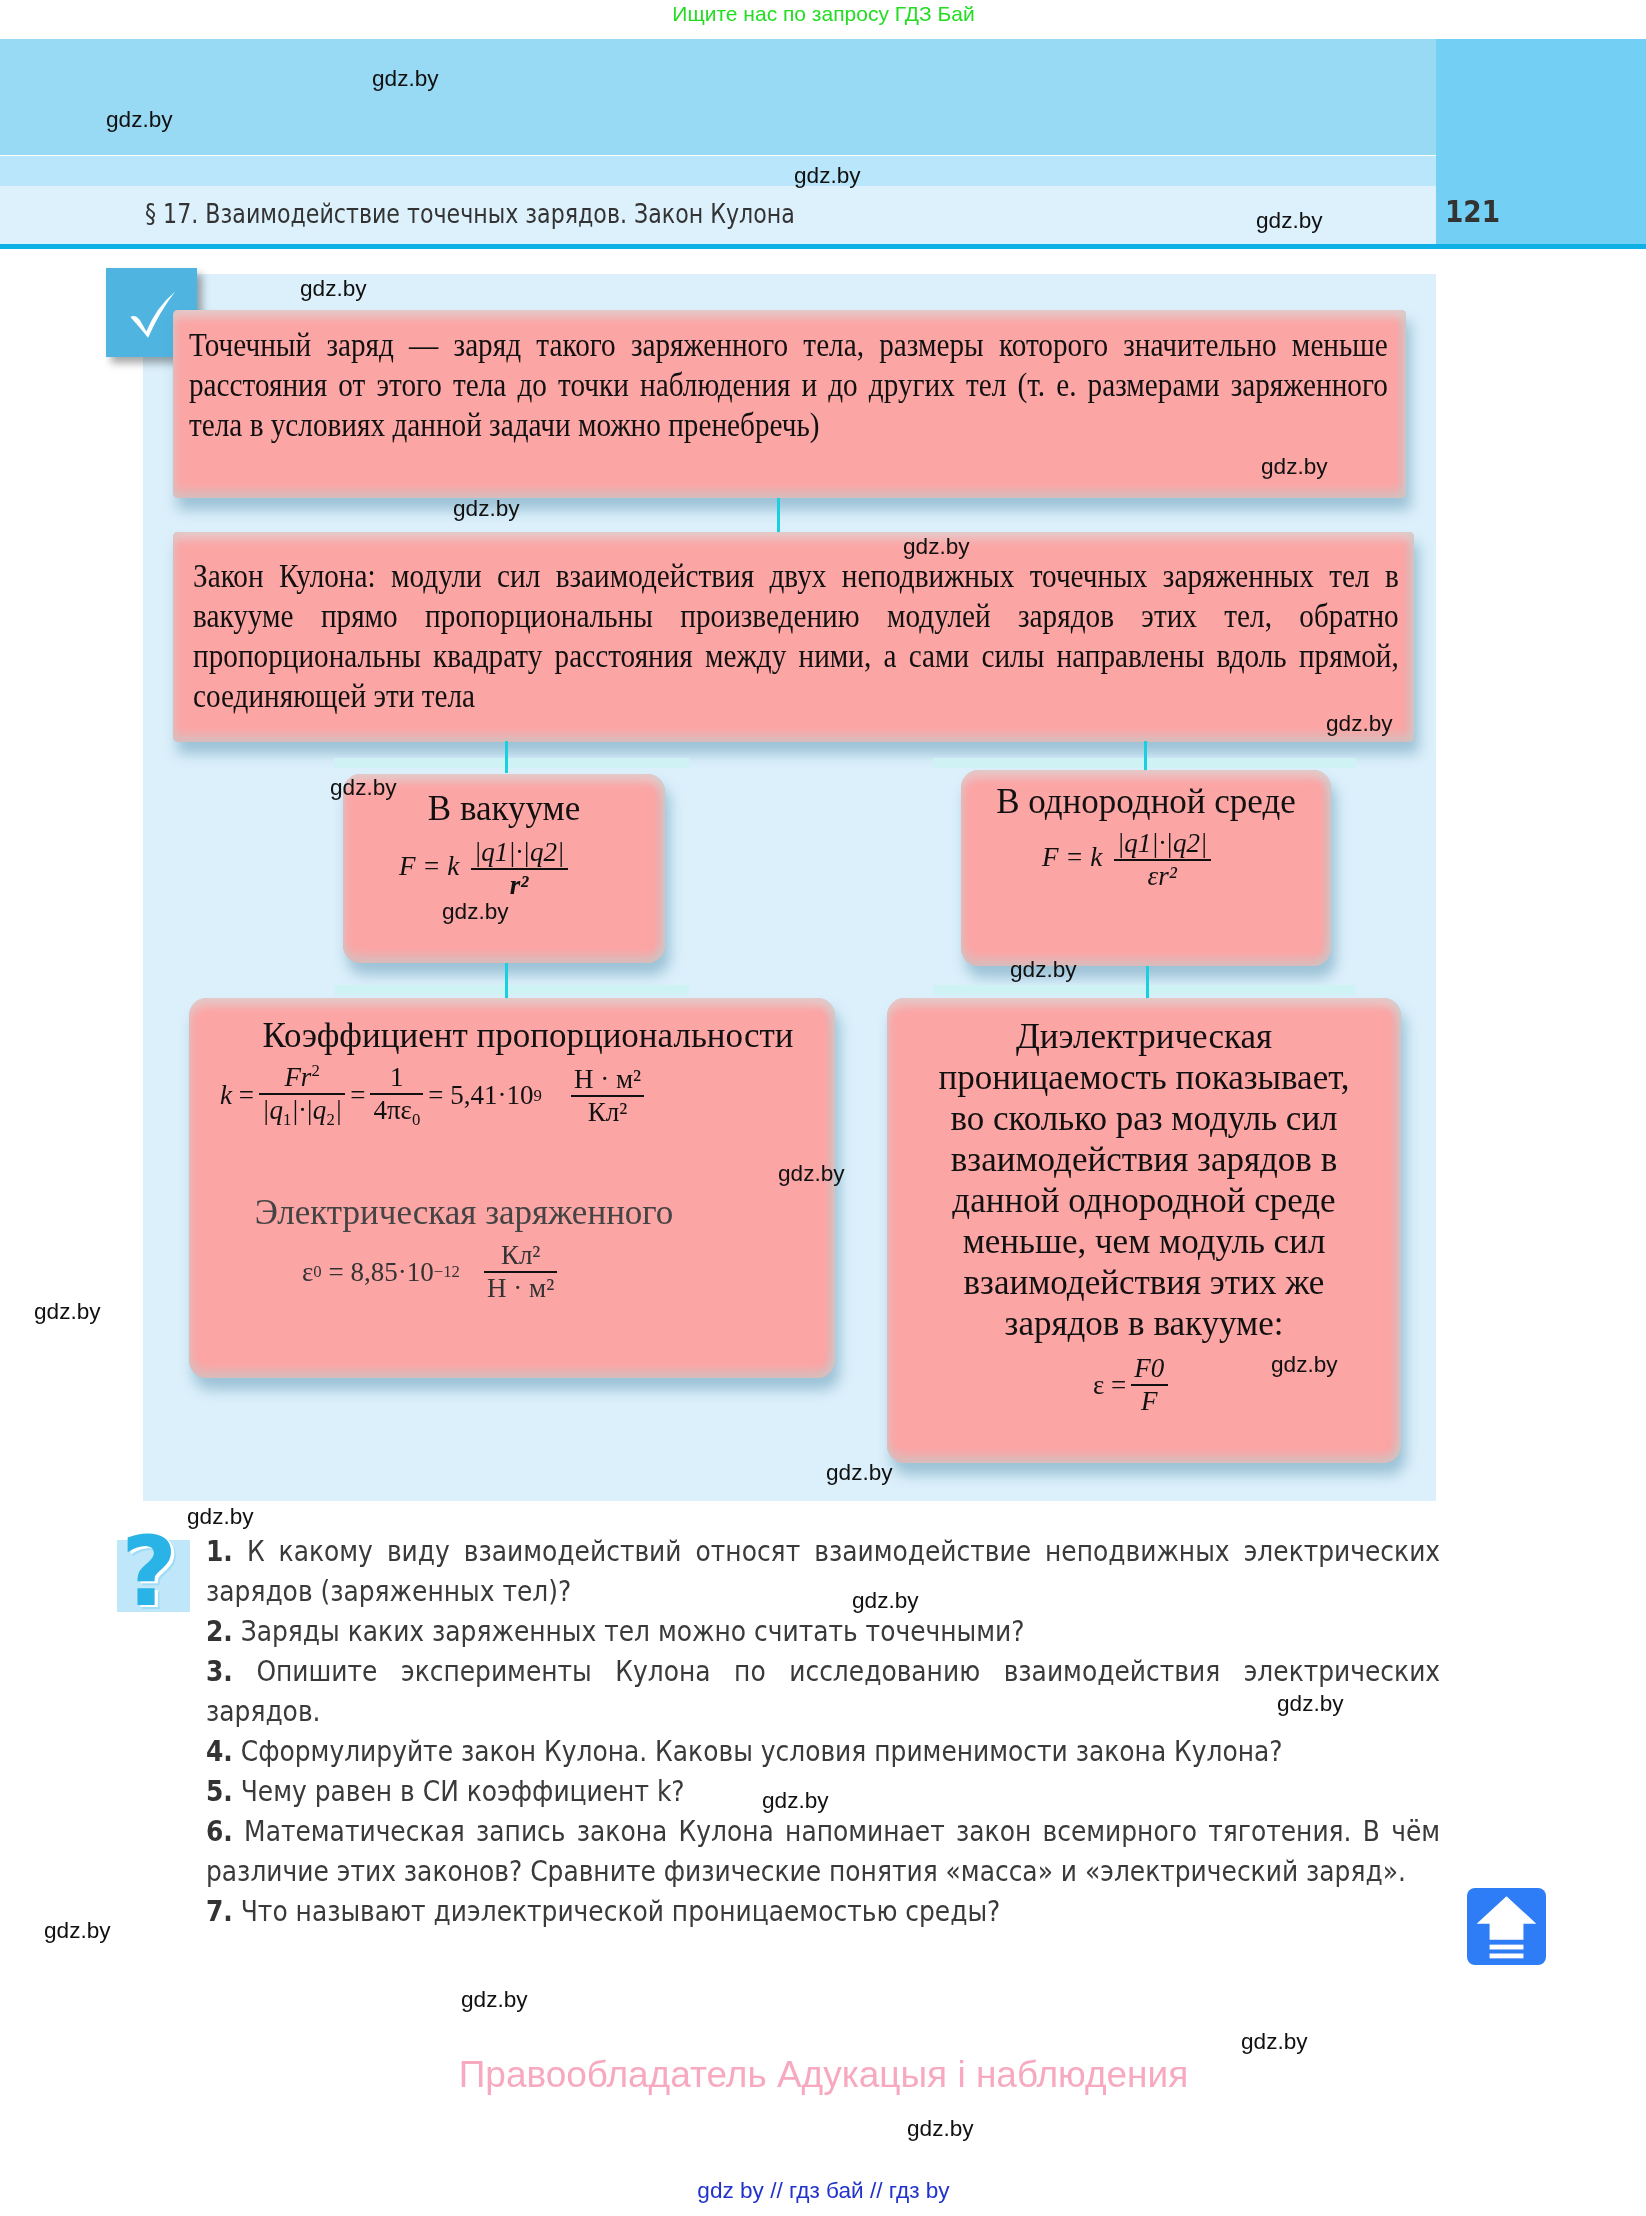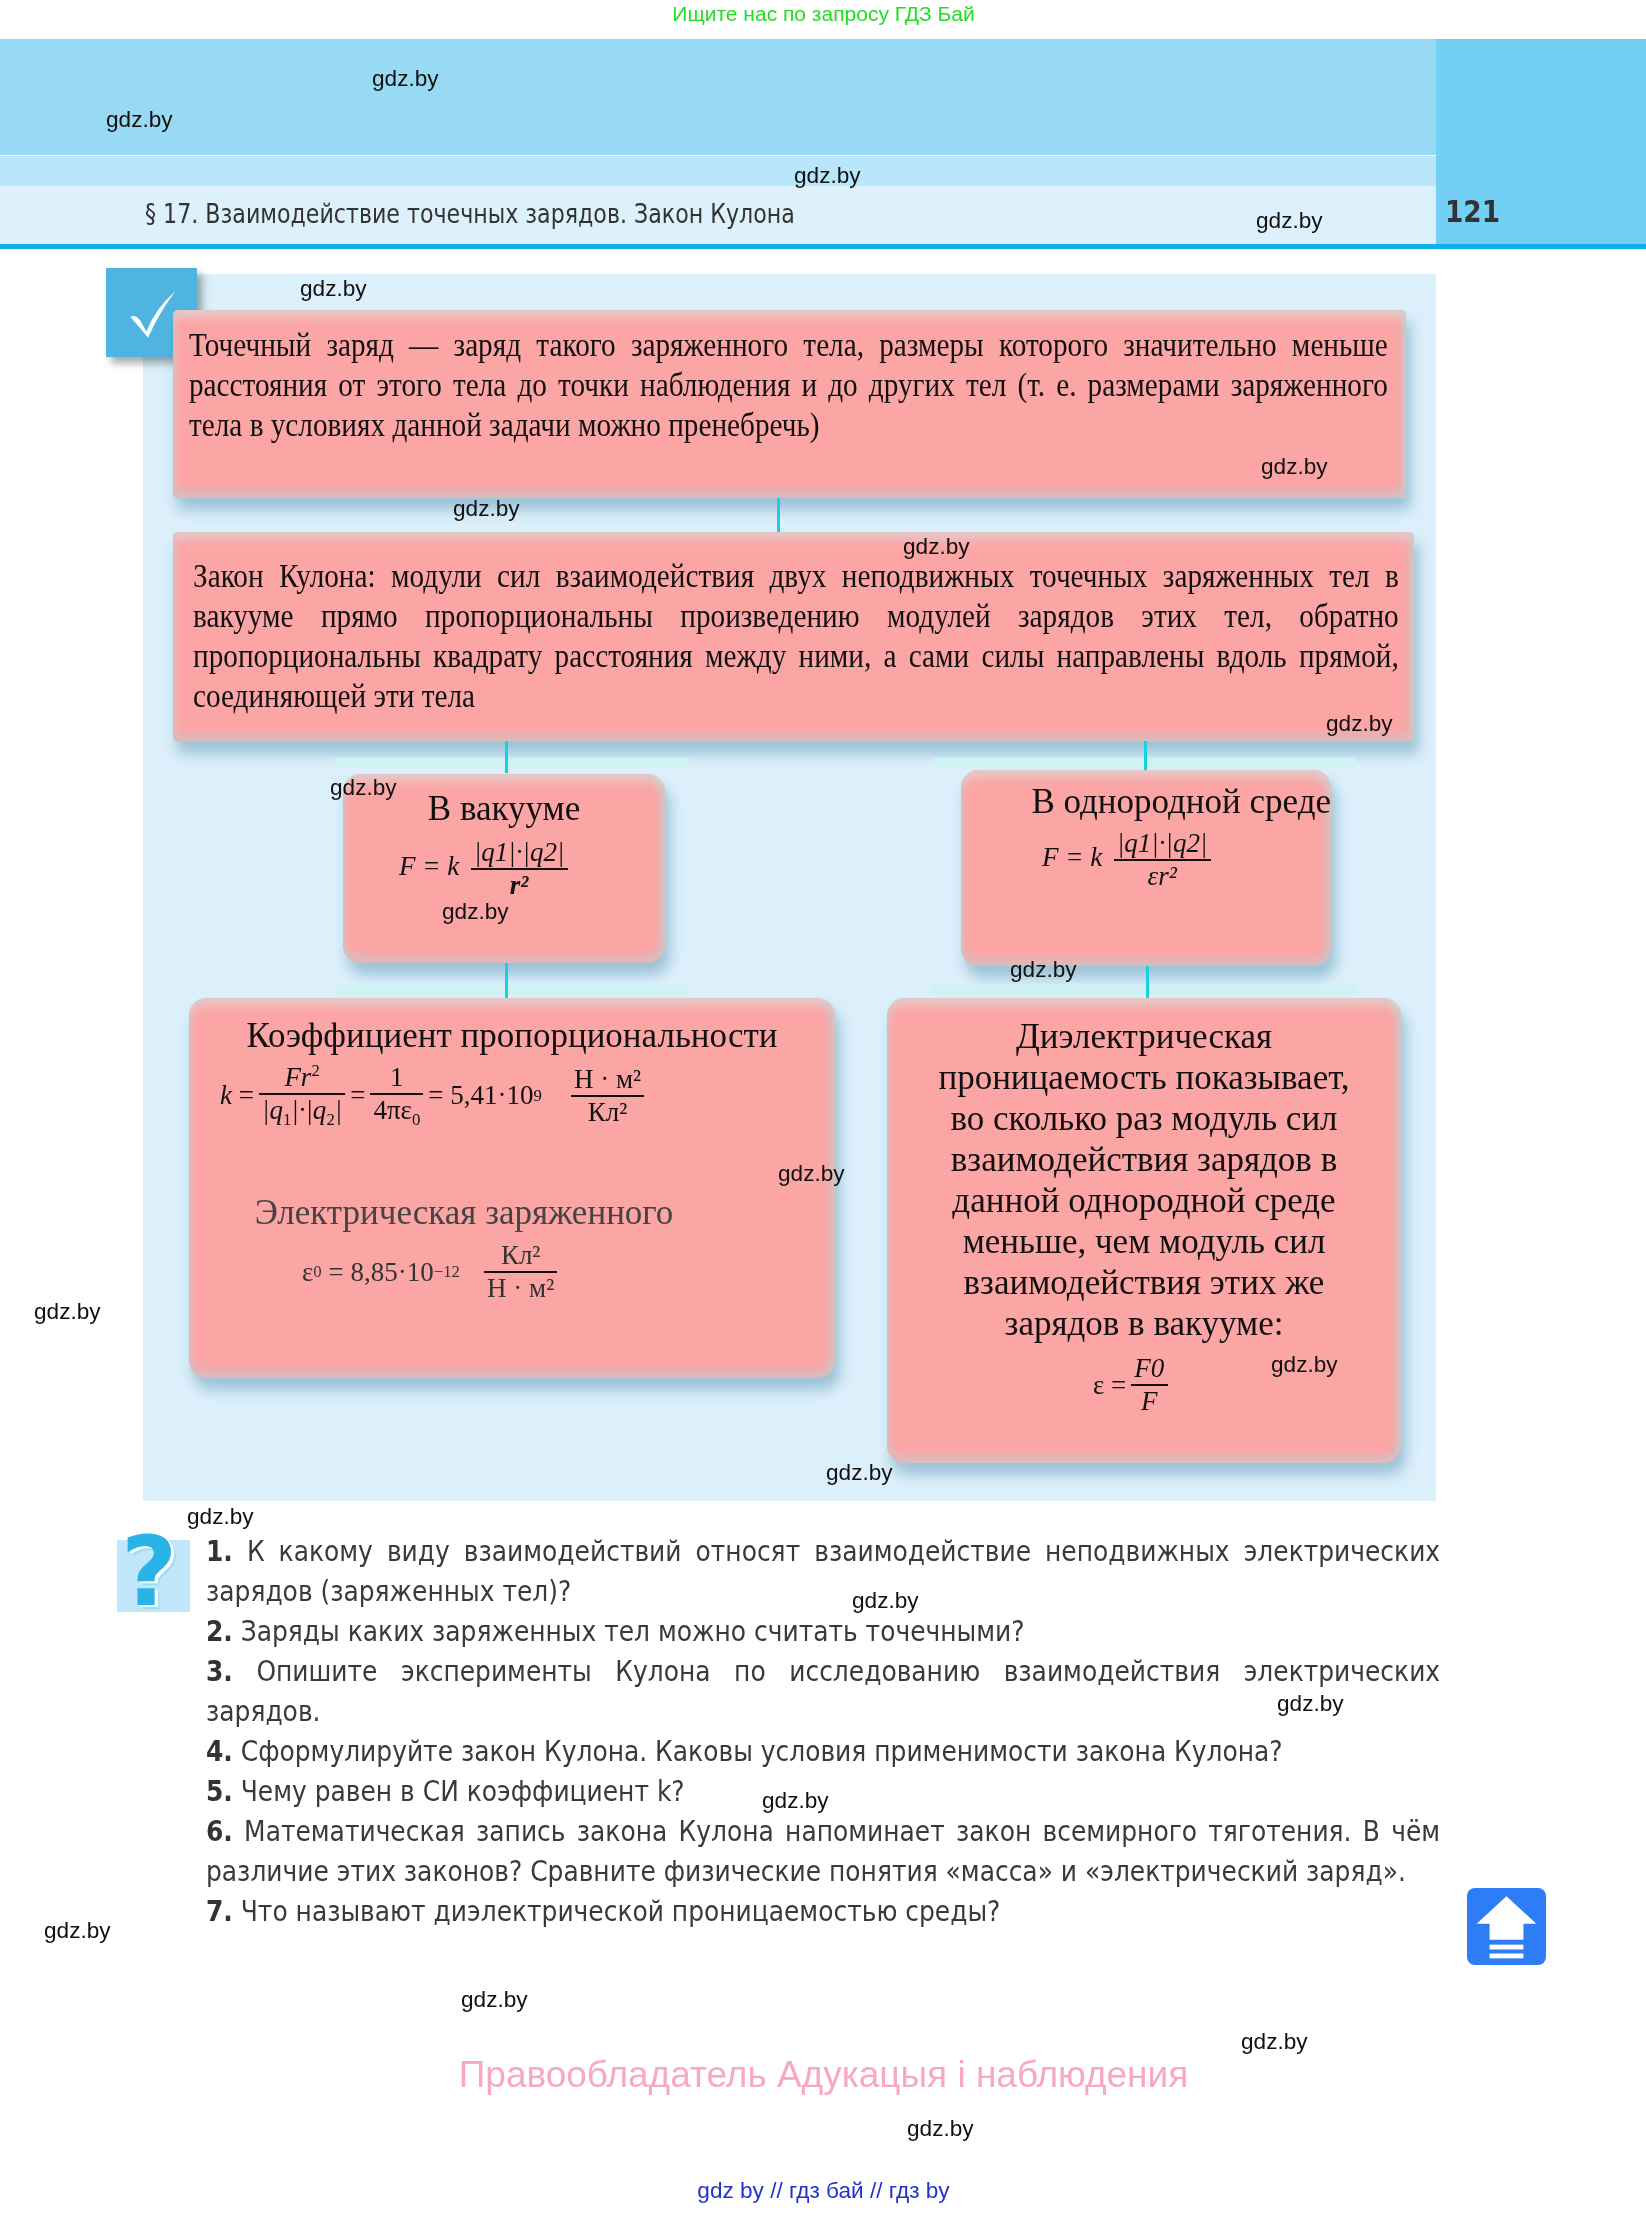--- a/index.html
+++ b/index.html
@@ -107,39 +107,39 @@
       <span class="num" style="font-style:italic;">|q1|·|q2|</span>
       <span class="bar"></span>
       <span class="den" style="font-style:italic;font-weight:bold;">r²</span>
     </span>
   </div>
 </div>
 <div class="abs wm" style="left:330px;top:775px;">gdz.by</div>
 <div class="abs wm" style="left:442px;top:899px;">gdz.by</div>
 
 <div class="abs box" style="left:961px;top:770px;width:370px;height:196px;">
-  <div class="center-serif" style="position:absolute;left:0;top:12px;width:370px;text-align:right;">В однородной среде</div>
+  <div class="center-serif" style="position:absolute;left:0;top:12px;width:370px;">В однородной среде</div>
   <div class="math" style="position:absolute;left:81px;top:58px;">
     <i>F = k</i>
     <span class="frac">
       <span class="num" style="font-style:italic;">|q1|·|q2|</span>
       <span class="bar"></span>
       <span class="den" style="font-style:italic;">εr²</span>
     </span>
   </div>
 </div>
 <div class="abs wm" style="left:1010px;top:957px;">gdz.by</div>
 
 <div class="abs hband" style="left:334px;top:985px;width:355px;"></div>
 <div class="abs hband" style="left:933px;top:985px;width:423px;"></div>
 <div class="abs conn" style="left:505px;top:963px;height:35px;"></div>
 <div class="abs conn" style="left:1146px;top:966px;height:32px;"></div>
 
 <div class="abs box" style="left:189px;top:998px;width:646px;height:380px;">
-  <div class="center-serif" style="position:absolute;left:0;top:17.7px;width:646px;">Коэффициент пропорциональности</div>
+  <div class="center-serif" style="position:absolute;left:0;top:17.7px;width:646px;padding-left:16px;">Коэффициент пропорциональности</div>
   <div class="math" style="position:absolute;left:31px;top:63px;display:flex;align-items:center;">
     <i>k</i>&nbsp;=
     <span class="frac">
       <span class="num"><i>Fr</i><sup>2</sup></span>
         <span class="bar"></span>
       <span class="den"><i>|q</i><sub>1</sub><i>|·|q</i><sub>2</sub><i>|</i></span>
     </span>=
     <span class="frac">
       <span class="num">1</span>
         <span class="bar"></span>

